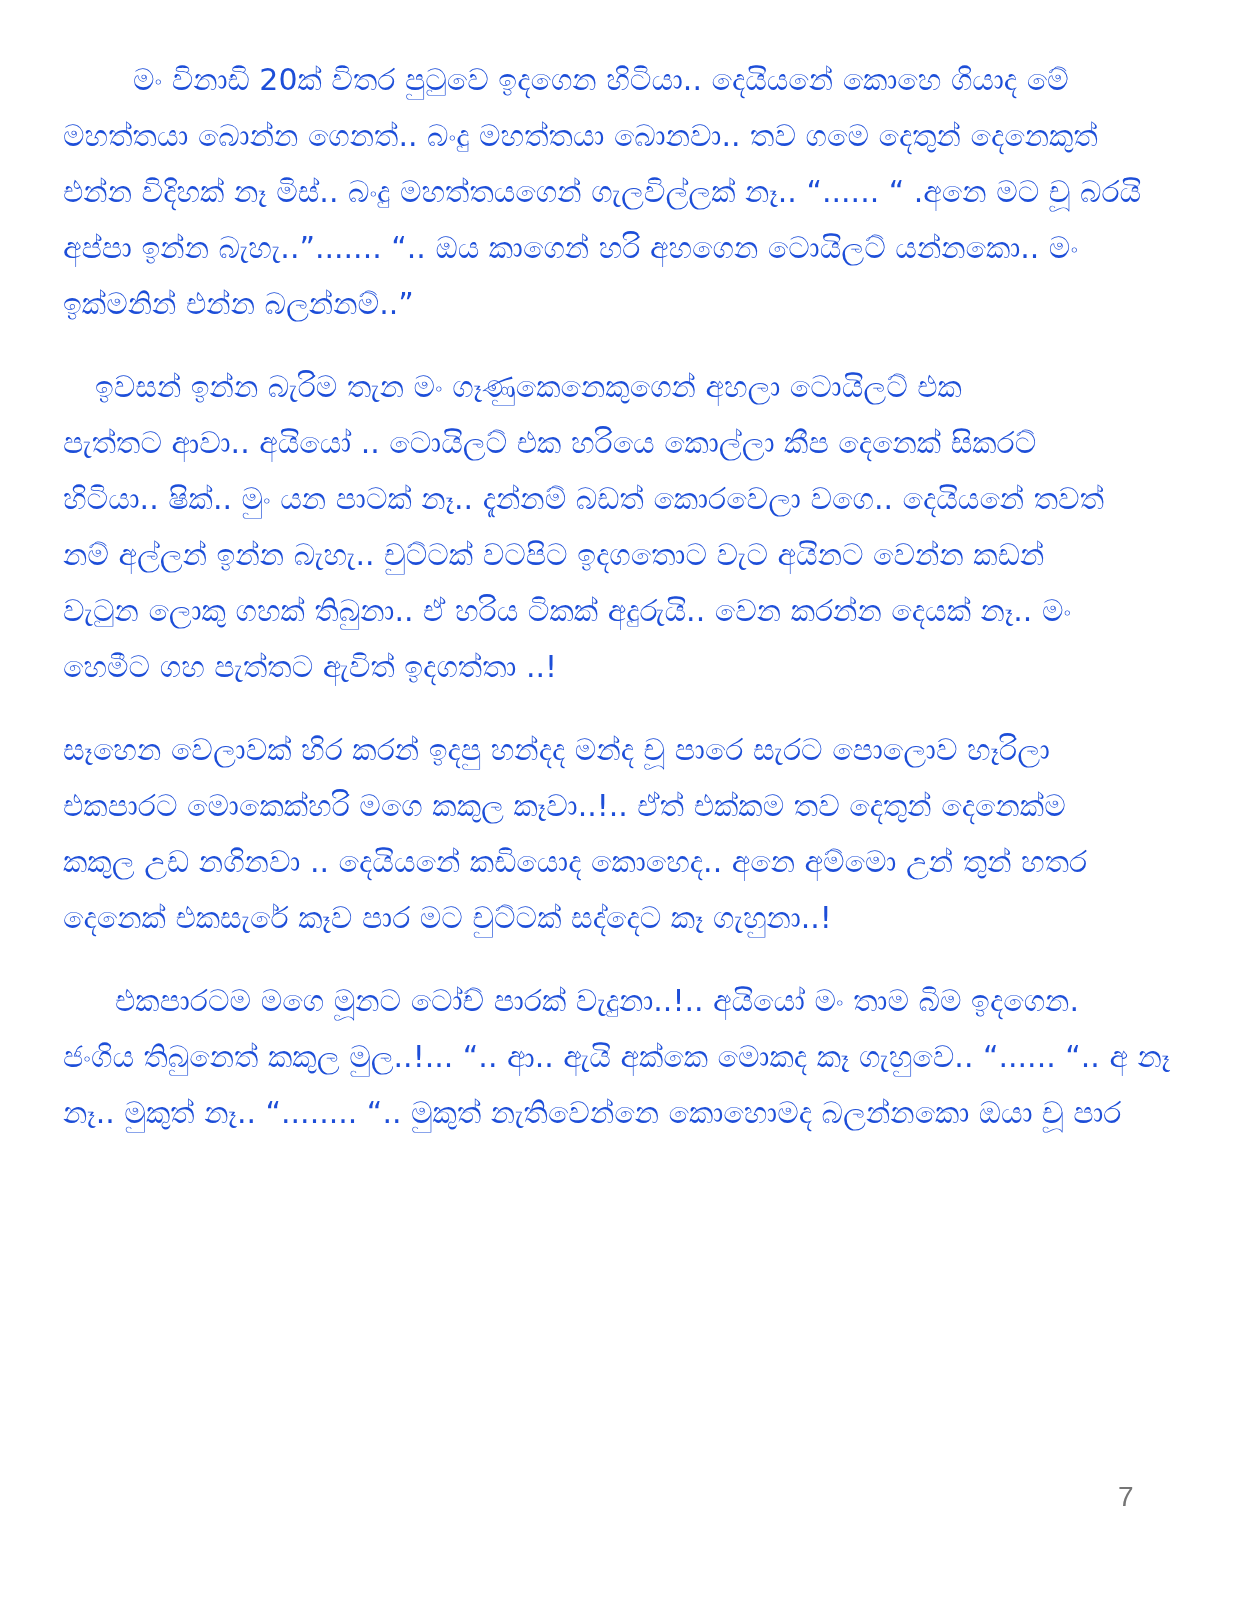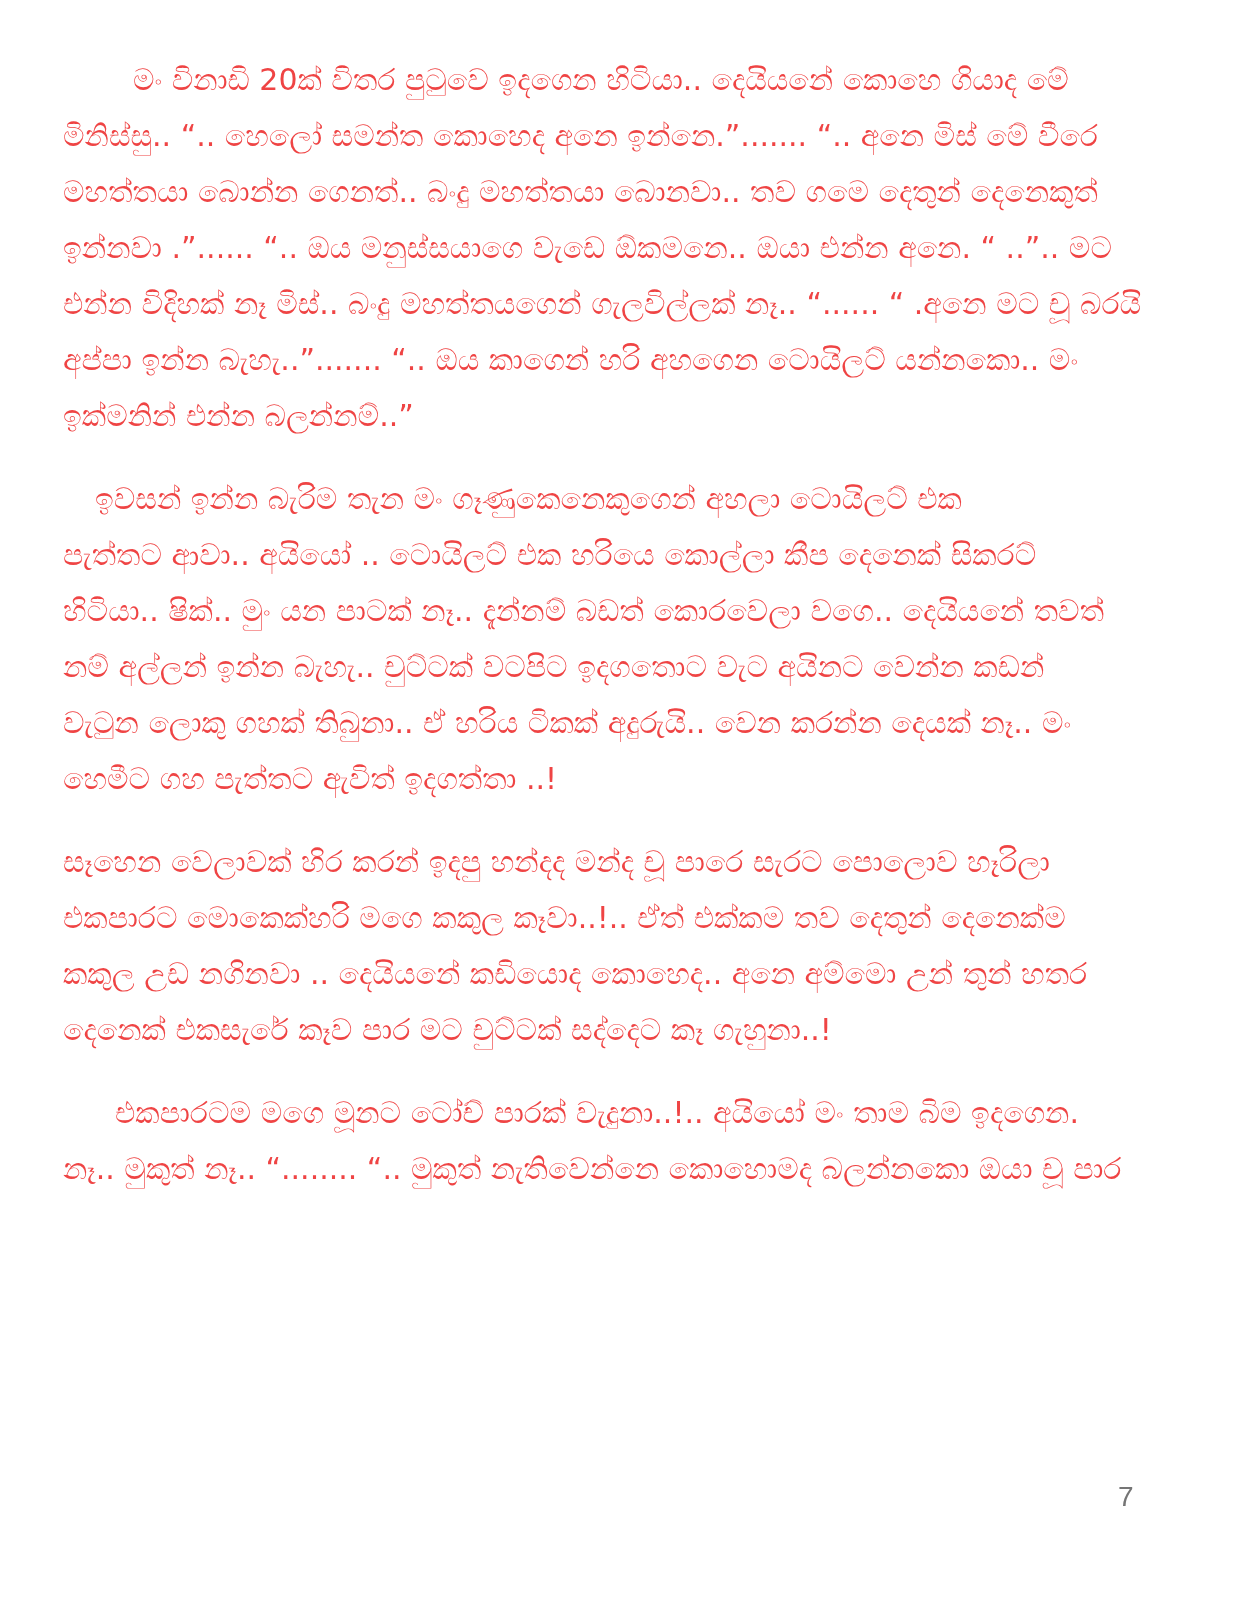--- a/index.html
+++ b/index.html
@@ -23,21 +23,21 @@
     top: 52px;
     width: 1115px;
   }
   .paragraph {
     margin: 0 0 27px 0;
   }
   .line {
     font-size: 30px;
     line-height: 56px;
     white-space: nowrap;
-    color: #ef4444;
+    color: #1d4ed8;
     letter-spacing: 0px;
   }
   .paragraph.p1 .line.first { text-indent: 70px; }
   .paragraph.p2 .line.first { text-indent: 32px; }
   .paragraph.p3 .line.first { text-indent: 38px; }
   .paragraph.p4 .line.first { text-indent: 52px; }
   .page-number {
     position: absolute;
     left: 1118px;
     top: 1480px;
@@ -48,23 +48,21 @@
   }
 </style>
 </head>
 <body>
 
 <div class="page">
   <div class="content">
 
     <div class="paragraph p1">
       <div class="line first">මං විනාඩි 20ක් විතර පුටුවෙ ඉදගෙන හිටියා.. දෙයියනේ කොහෙ ගියාද මේ</div>
-      <div class="line">මිනිස්සු.. “.. හෙලෝ සමන්ත කොහෙද අනෙ ඉන්නෙ.”....... “.. අනෙ මිස් මේ වීරෙ</div>
       <div class="line">මහත්තයා බොන්න ගෙනත්.. බංදු මහත්තයා බොනවා.. තව ගමෙ දෙතුන් දෙනෙකුත්</div>
-      <div class="line">ඉන්නවා .”...... “.. ඔය මනුස්සයාගෙ වැඩෙ ඕකමනෙ.. ඔයා එන්න අනෙ. “ ..”.. මට</div>
       <div class="line">එන්න විදිහක් නෑ මිස්.. බංදු මහත්තයගෙන් ගැලවිල්ලක් නෑ.. “...... “ .අනෙ මට චූ බරයි</div>
       <div class="line">අප්පා ඉන්න බැහැ..”....... “.. ඔය කාගෙන් හරි අහගෙන ටොයිලට් යන්නකො.. මං</div>
       <div class="line">ඉක්මනින් එන්න බලන්නම්..”</div>
     </div>
 
     <div class="paragraph p2">
       <div class="line first">ඉවසන් ඉන්න බැරිම තැන මං ගෑණුකෙනෙකුගෙන් අහලා ටොයිලට් එක</div>
       <div class="line">පැත්තට ආවා.. අයියෝ .. ටොයිලට් එක හරියෙ කොල්ලා කීප දෙනෙක් සිකරට්</div>
       <div class="line">හිටියා.. ෂික්.. මුං යන පාටක් නෑ.. දැන්නම් බඩත් කොරවෙලා වගෙ.. දෙයියනේ තවත්</div>
       <div class="line">නම් අල්ලන් ඉන්න බැහැ.. චුට්ටක් වටපිට ඉදගතොට වැට අයිනට වෙන්න කඩන්</div>
@@ -74,19 +72,20 @@
 
     <div class="paragraph p3">
       <div class="line">සෑහෙන වෙලාවක් හිර කරන් ඉදපු හන්දද මන්ද චූ පාරෙ සැරට පොලොව හෑරිලා</div>
       <div class="line">එකපාරට මොකෙක්හරි මගෙ කකුල කෑවා..!.. ඒත් එක්කම තව දෙතුන් දෙනෙක්ම</div>
       <div class="line">කකුල උඩ නගිනවා .. දෙයියනේ කඩියොද කොහෙද.. අනෙ අම්මො උන් තුන් හතර</div>
       <div class="line">දෙනෙක් එකසැරේ කෑව පාර මට චුට්ටක් සද්දෙට කෑ ගැහුනා..!</div>
     </div>
 
     <div class="paragraph p4">
       <div class="line first">එකපාරටම මගෙ මූනට ටෝච් පාරක් වැදුනා..!.. අයියෝ මං තාම බිම ඉදගෙන.</div>
+      <div class="line">ජංගිය තිබුනෙත් කකුල මුල..!... “.. ආ.. ඇයි අක්කෙ මොකද කෑ ගැහුවෙ.. “...... “.. අ නෑ</div>
       <div class="line">නෑ.. මුකුත් නෑ.. “........ “.. මුකුත් නැතිවෙන්නෙ කොහොමද බලන්නකො ඔයා චූ පාර</div>
     </div>
 
   </div>
 
   <div class="page-number">7</div>
 </div>
 
 </body></html>

